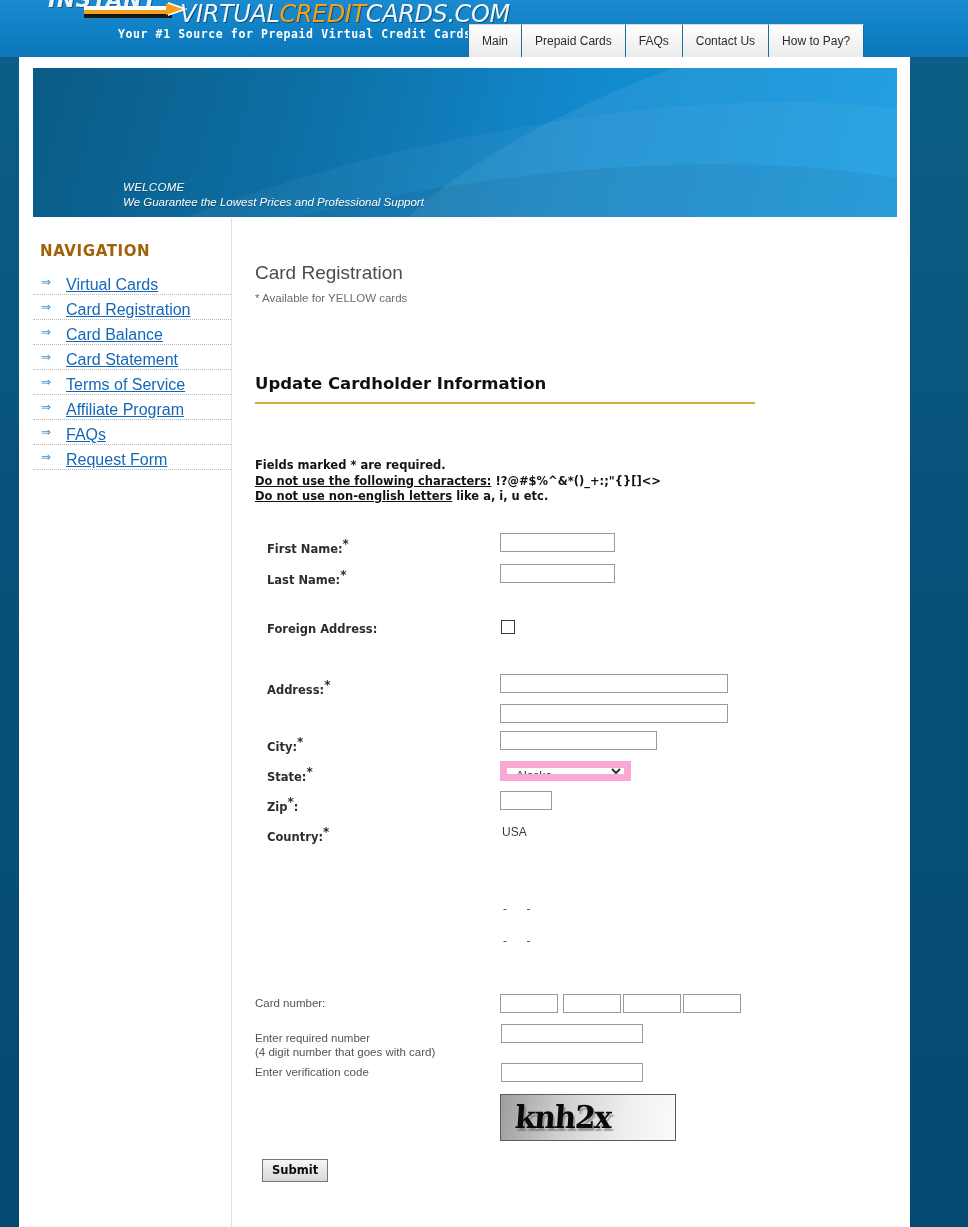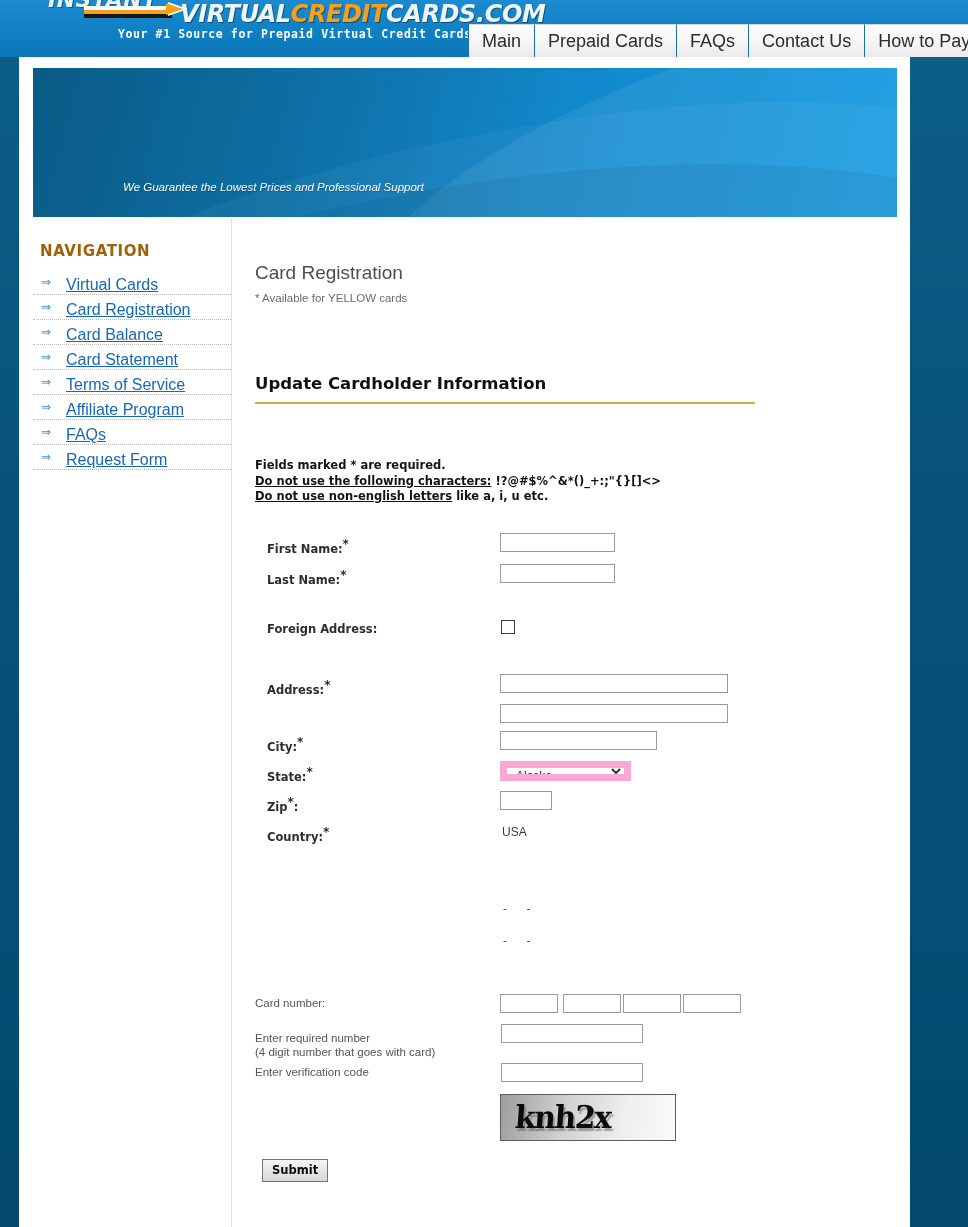--- a/index.html
+++ b/index.html
@@ -76,21 +76,21 @@
     width: 0; height: 0;
     border-top: 6px solid transparent;
     border-bottom: 6px solid transparent;
     border-left: 17px solid #f6a01a;
   }
   .logo-main {
     position: absolute;
     left: 140px; top: 4px;
     font-family: "DejaVu Sans", sans-serif;
     font-style: italic;
-    font-weight: bold;
+    font-weight: normal;
     font-size: 24px;
     letter-spacing: -0.4px;
     white-space: nowrap;
     color: #eef6fb;
     text-shadow: 1px 1px 0 rgba(0,0,0,.4);
   }
   .logo-main .accent { color: #f6a01a; }
   .logo-tag {
     position: absolute;
     left: 42px; top: 31px;
@@ -108,21 +108,21 @@
     position: absolute;
     left: 468px; top: 24px;
     display: flex;
     height: 33px;
     border-left: 1px solid #1a6ea3;
   }
   .topnav a {
     display: block;
     padding: 7px 13px 0 13px;
     height: 33px;
-    font-size: 18px;
+    font-size: 12px;
     color: #2b2b2b;
     text-decoration: none;
     background: #f2f2f2;
     background: linear-gradient(to bottom, #fdfdfd 0%, #f4f4f4 60%, #eaeaea 100%);
     border-right: 1px solid #1a6ea3;
     border-top: 1px solid #d8d8d8;
     white-space: nowrap;
     line-height: 18px;
   }
 
@@ -402,20 +402,21 @@
       <a href="#">Contact Us</a>
       <a href="#">How to Pay?</a>
     </div>
   </div>
 
   <div class="banner">
     <div class="swoosh3"></div>
     <div class="swoosh1"></div>
     <div class="swoosh2"></div>
     <div class="banner-text">
+      <div class="w">WELCOME</div>
       <div>We Guarantee the Lowest Prices and Professional Support</div>
     </div>
   </div>
 
   <div class="vdivider"></div>
 
   <div class="sidebar">
     <div class="sidebar-title">NAVIGATION</div>
     <ul class="nav-list">
       <li class="nav-item">

